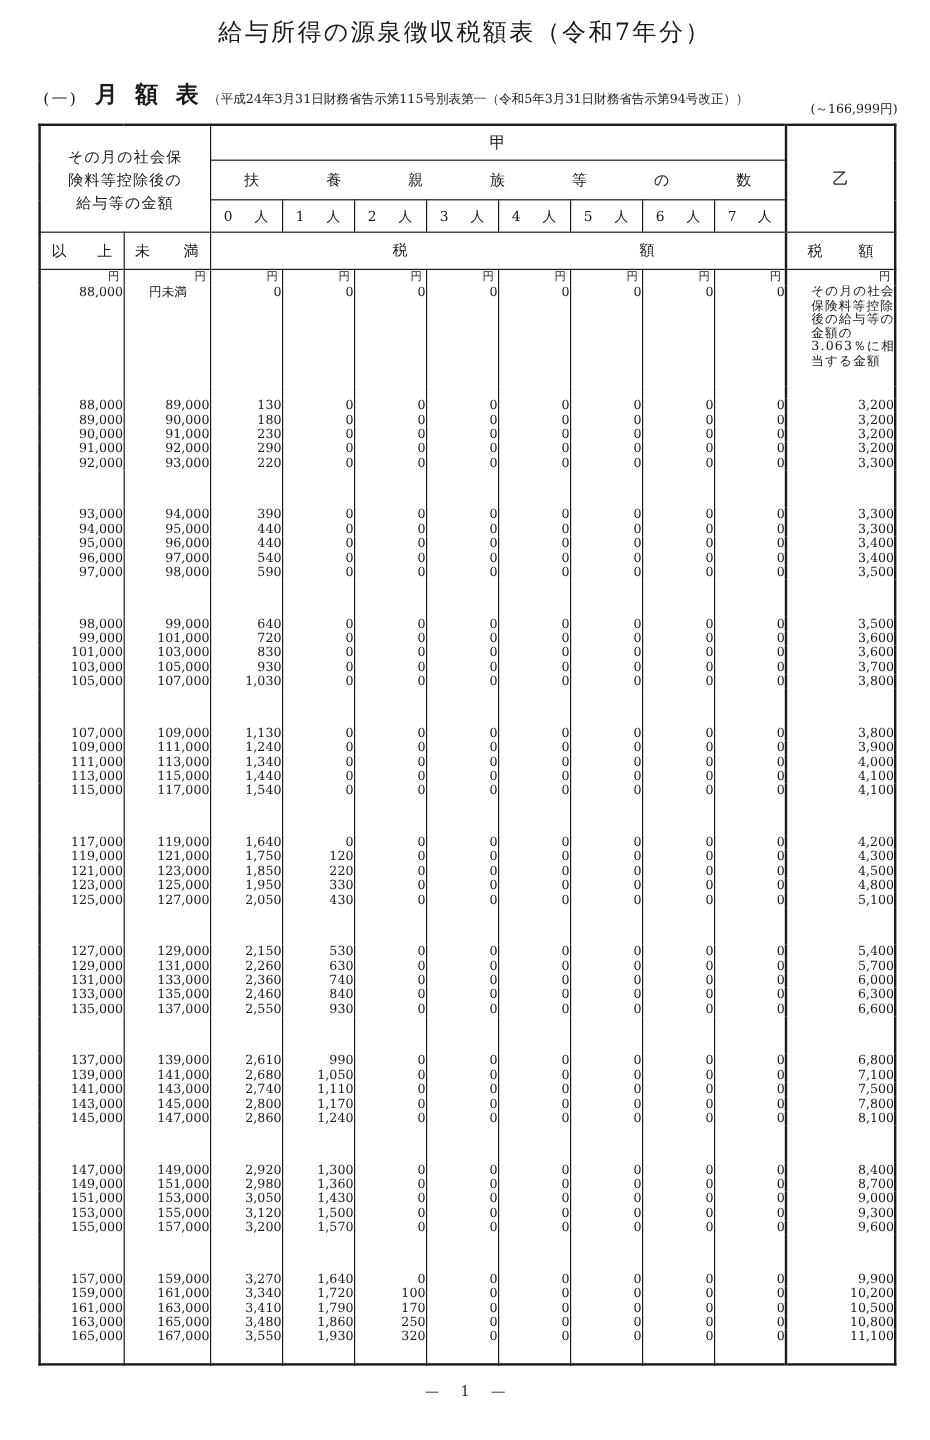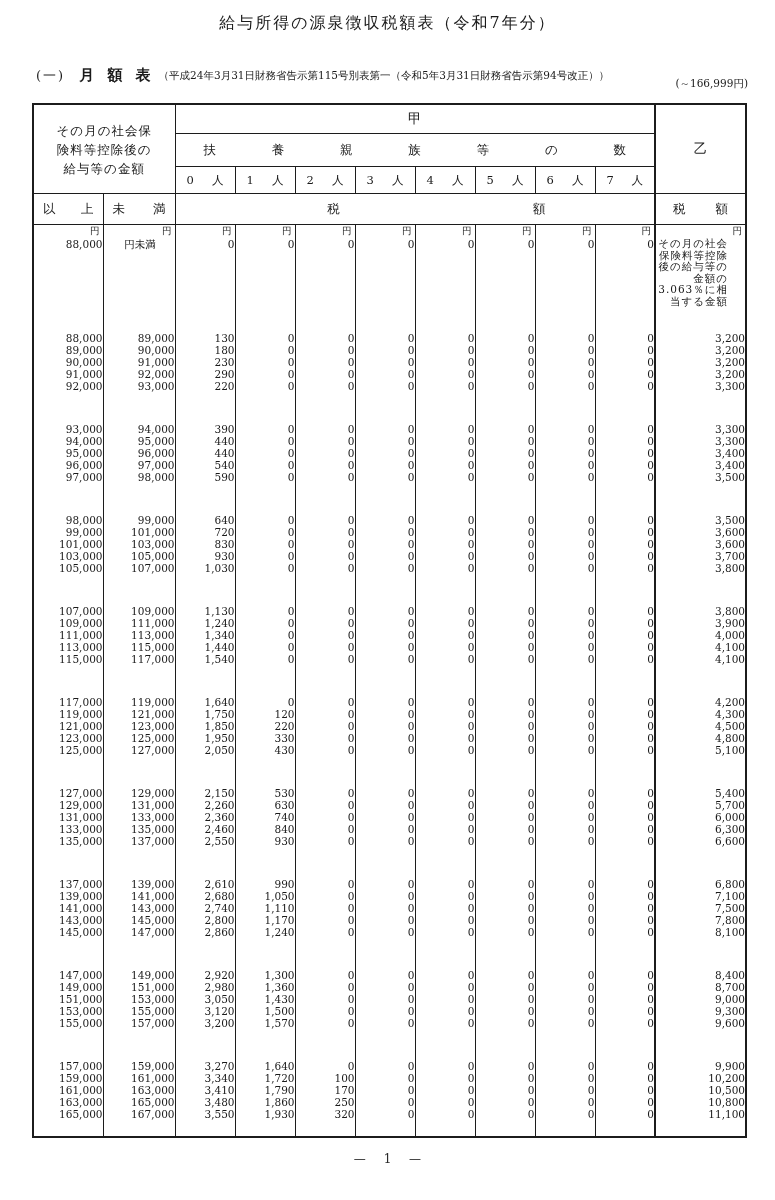--- a/index.html
+++ b/index.html
@@ -2,28 +2,28 @@
 <html lang="ja"><head>
 <meta charset="utf-8">
 <style>
   html,body{margin:0;padding:0;background:#fff;}
   .page{
     position:relative;width:775px;height:1200px;background:#fff;
     font-family:"DejaVu Serif","Liberation Serif",serif;color:#1a1a1a;overflow:hidden;
   }
   .doc-title{
     position:absolute;top:13px;left:0;width:100%;text-align:center;
-    font-size:16px;letter-spacing:2px;
+    font-size:20px;letter-spacing:2px;
   }
   .subtitle-row{
     position:absolute;top:66px;left:36px;width:712px;
     display:flex;align-items:flex-end;
   }
   .section-no{font-size:13px;letter-spacing:2px;}
-  .section-title{font-size:15px;font-weight:bold;letter-spacing:4px;margin-left:14px;white-space:nowrap;}
+  .section-title{font-size:19px;font-weight:bold;letter-spacing:4px;margin-left:14px;white-space:nowrap;}
   .section-note{font-size:10.5px;margin-left:4px;white-space:nowrap;position:relative;top:-2px;}
   .range-note{font-size:10.5px;margin-left:auto;white-space:nowrap;position:relative;top:6px;}
 
   .table-wrap{position:absolute;top:103px;left:32px;}
   table.tax-table{
     border-collapse:collapse;table-layout:fixed;width:715px;
     border:2px solid #1c1c1c;
   }
   .tax-table th,.tax-table td{margin:0;padding:0;font-weight:normal;}
   thead th{border:1px solid #1c1c1c;text-align:center;}
@@ -47,21 +47,21 @@
     font-size:10.5px;line-height:12px;padding:0 5px 0 0;
     overflow:hidden;white-space:nowrap;
   }
   tbody td + td{border-left:1px solid #1c1c1c;}
   td.otsu-cell,th.otsu-col{border-left:2px solid #1c1c1c !important;}
   tr.units-row td{height:13px;font-size:9.5px;line-height:11px;padding-right:3px;}
   tr.special-row td{height:84px;}
   td.max-note-cell{text-align:center;padding:0 0 0 2px;}
   .otsu-note{
     width:72px;font-size:10.5px;line-height:11.5px;letter-spacing:1px;
-    text-align:right;padding-left:0;white-space:normal;
+    text-align:left;padding-left:20px;white-space:normal;
   }
   tr.data-row td{height:12px;}
   tr.gap-row td{height:31px;}
   tr.gap-row.lead td{height:10px;}
   tr.gap-row.tail td{height:16px;}
 
   .page-footer{
     position:absolute;top:1152px;left:0;width:100%;text-align:center;
     font-size:12px;word-spacing:14px;color:#2a2a2a;
   }

